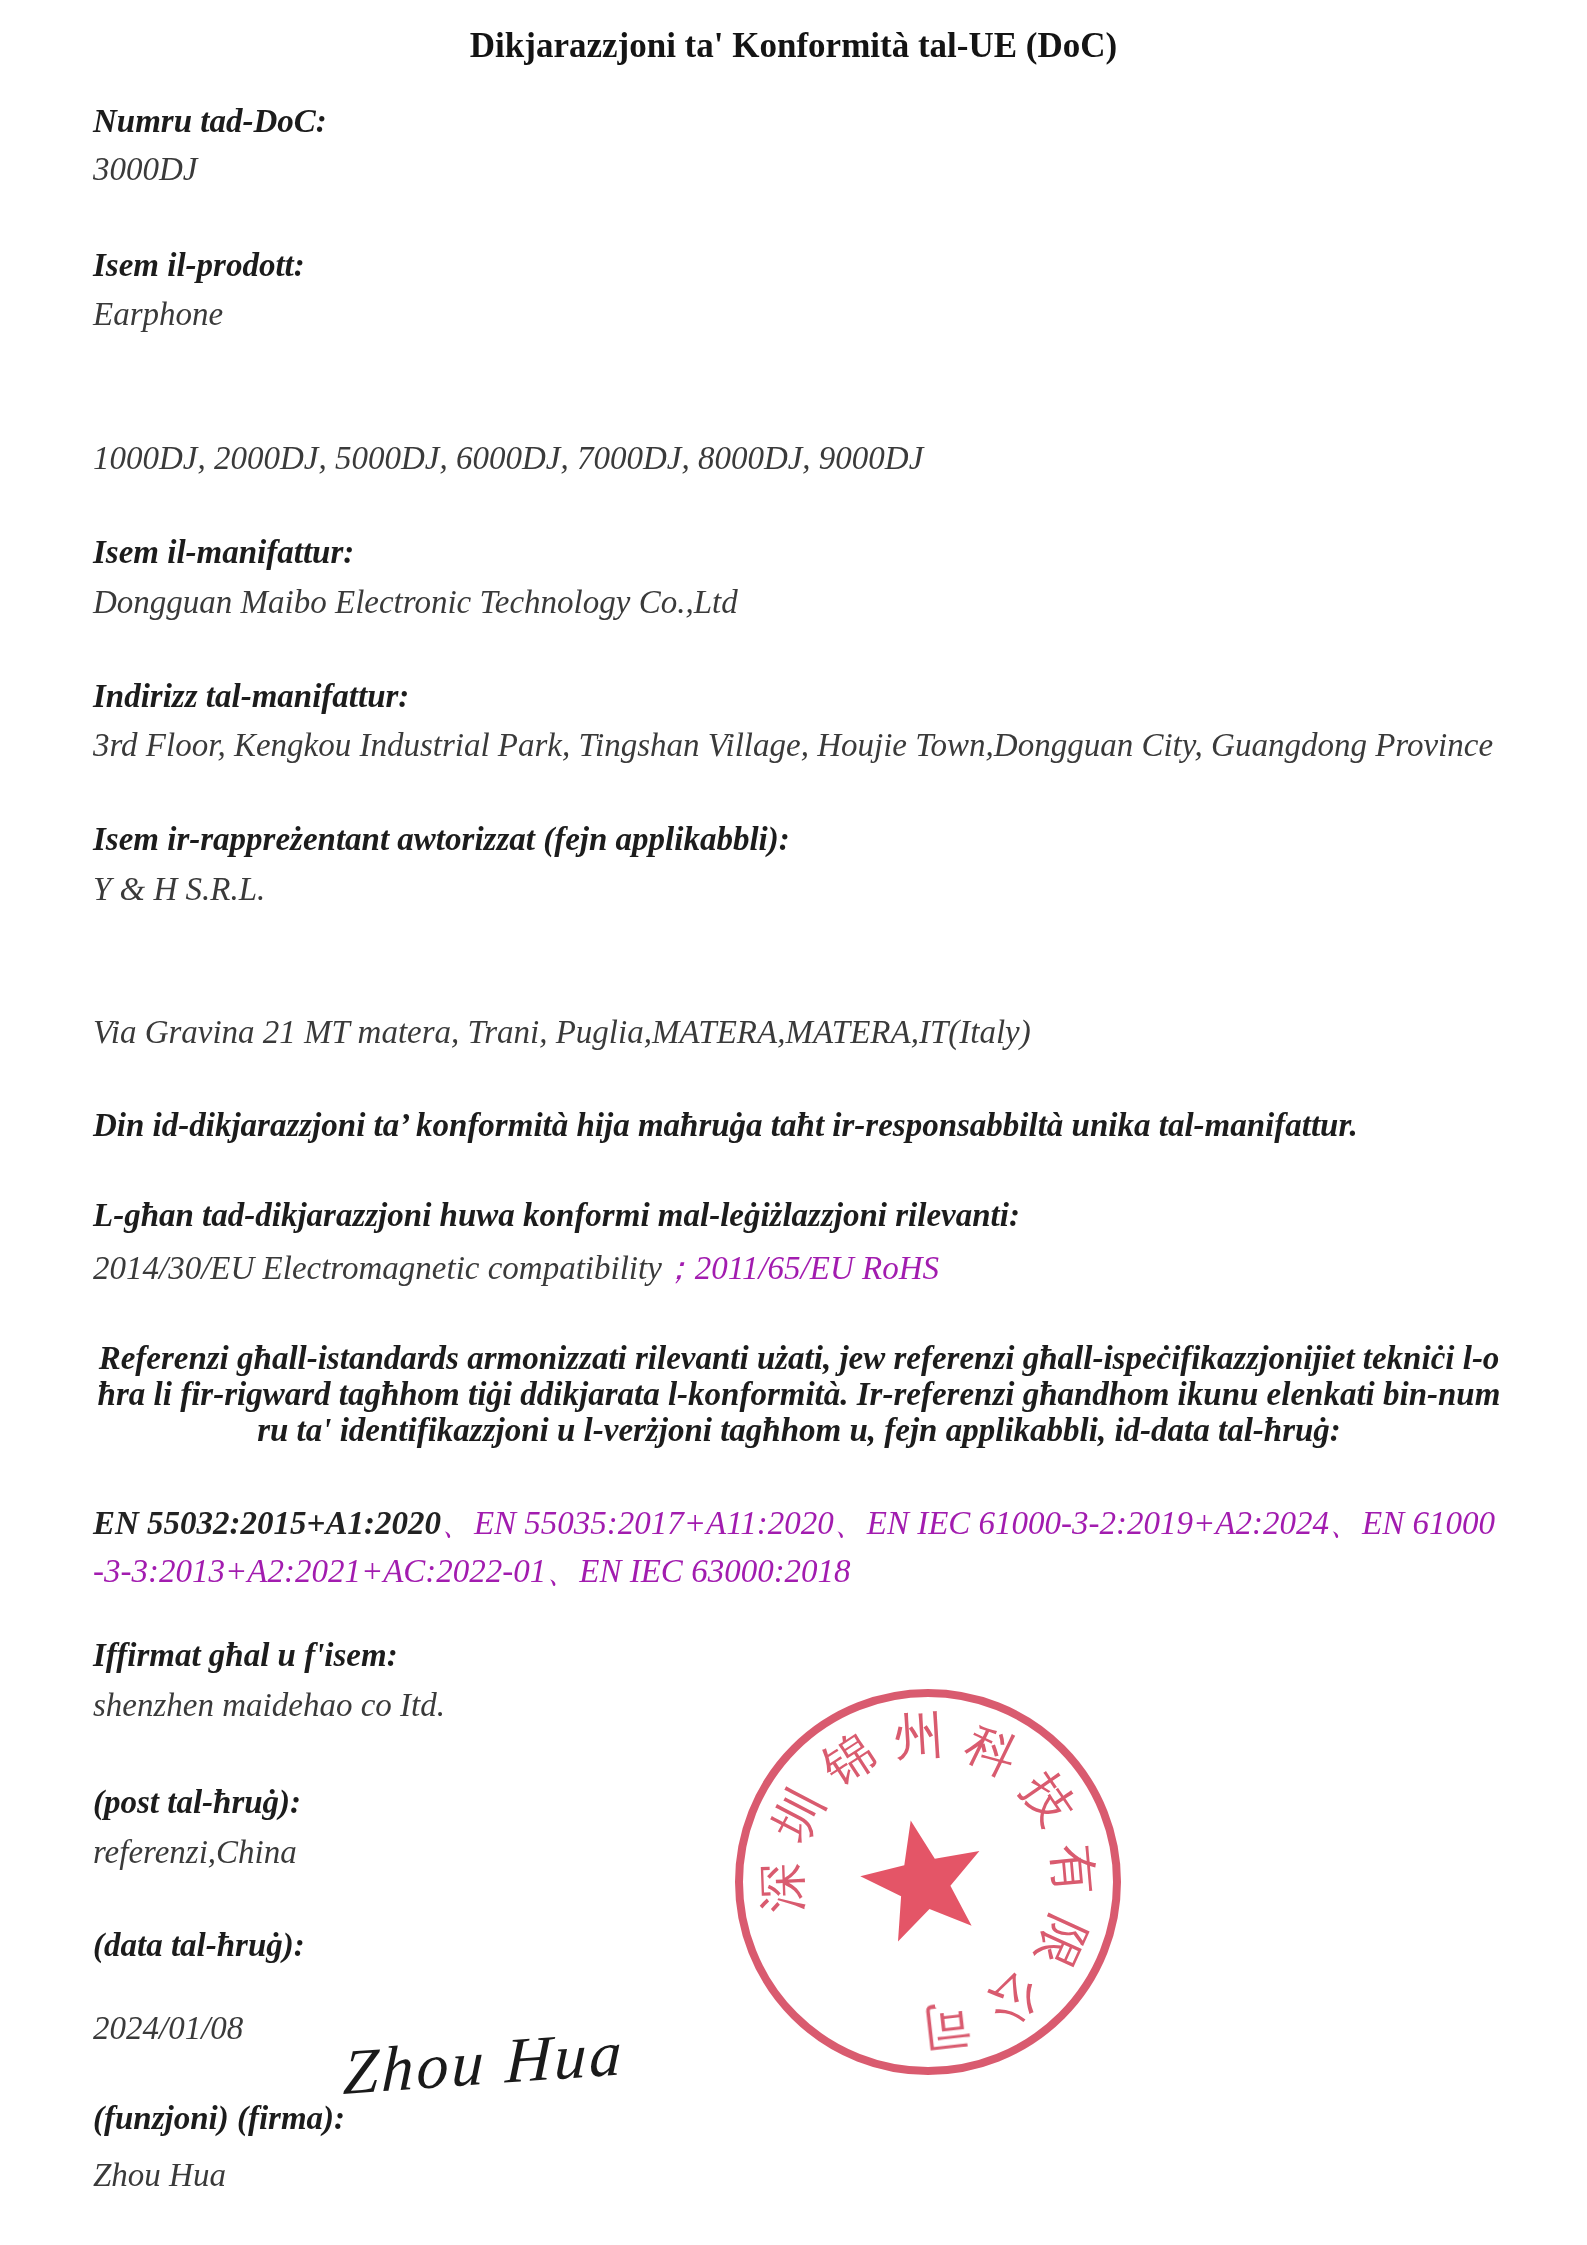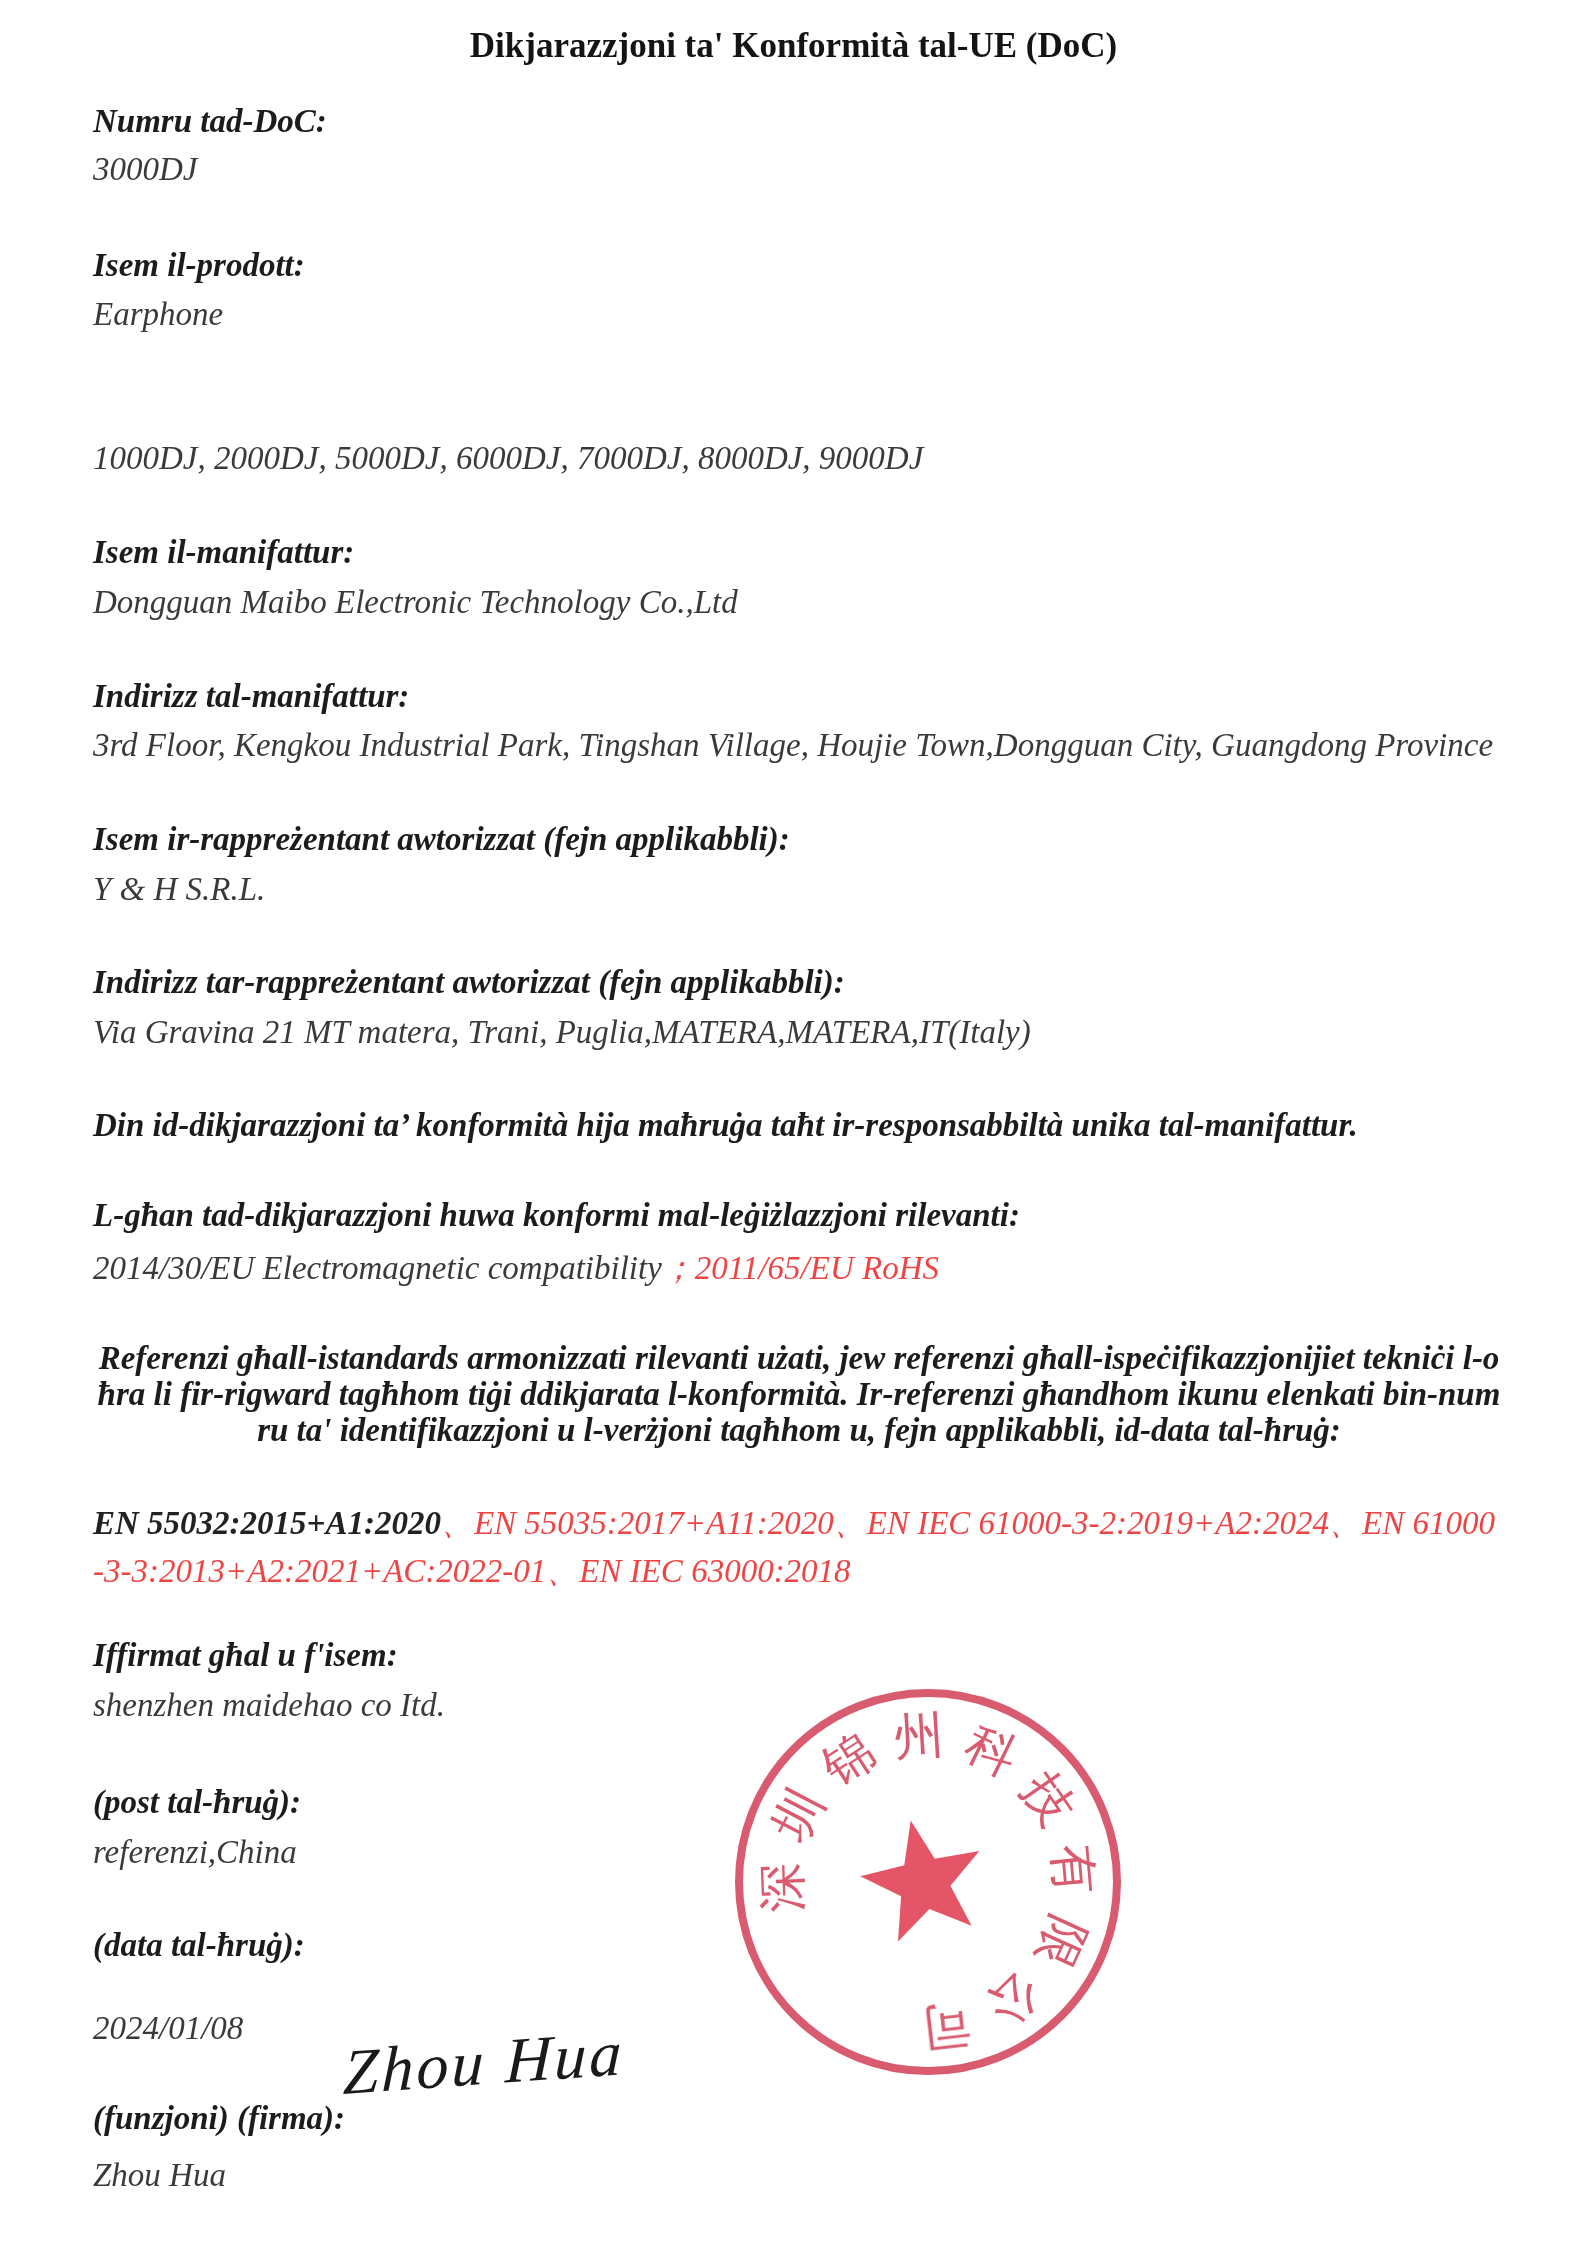--- a/index.html
+++ b/index.html
@@ -22,21 +22,21 @@
     font-style:italic;
   }
   .label { font-weight:700; color:#1c1c1c; }
   .para {
     white-space:normal;
     width:1412px;
     word-break:break-all;
   }
   .standards-head { line-height:36px;text-align:center; }
   .standards-val  { line-height:48px; }
-  .muted { color:#ef4444; }
+  .muted { color:#a21caf; }
   .boldstd { font-weight:700; color:#222222;text-align:right; }
   .signature {
     position:absolute; left:342px; top:2036px;
     font-size:64px; font-style:italic; color:#1a1a1a;
     transform:rotate(-4deg) skewX(-6deg);
     transform-origin:left bottom;
     letter-spacing:3px;
     white-space:nowrap;
   }
   .stamp { position:absolute; left:728px; top:1682px; width:400px; height:400px; }
@@ -59,21 +59,20 @@
 
   <div class="line label" style="top:534px">Isem il-manifattur:</div>
   <div class="line" style="top:584px">Dongguan Maibo Electronic Technology Co.,Ltd</div>
 
   <div class="line label" style="top:678px">Indirizz tal-manifattur:</div>
   <div class="line" style="top:727px">3rd Floor, Kengkou Industrial Park, Tingshan Village, Houjie Town,Dongguan City, Guangdong Province</div>
 
   <div class="line label" style="top:821px">Isem ir-rappreżentant awtorizzat (fejn applikabbli):</div>
   <div class="line" style="top:871px">Y &amp; H S.R.L.</div>
 
-  <div class="line label" style="top:964px">Indirizz tar-rappreżentant awtorizzat (fejn applikabbli):</div>
   <div class="line" style="top:1014px">Via Gravina 21 MT matera, Trani, Puglia,MATERA,MATERA,IT(Italy)</div>
 
   <div class="line label" style="top:1107px">Din id-dikjarazzjoni ta’ konformità hija maħruġa taħt ir-responsabbiltà unika tal-manifattur.</div>
 
   <div class="line label" style="top:1197px">L-għan tad-dikjarazzjoni huwa konformi mal-leġiżlazzjoni rilevanti:</div>
   <div class="line" style="top:1246px">
     <span>2014/30/EU Electromagnetic compatibility</span><span class="muted">；2011/65/EU RoHS</span>
   </div>
 
   <div class="line label para standards-head" style="top:1340px">Referenzi għall-istandards armonizzati rilevanti użati, jew referenzi għall-ispeċifikazzjonijiet tekniċi l-oħra li fir-rigward tagħhom tiġi ddikjarata l-konformità. Ir-referenzi għandhom ikunu elenkati bin-numru ta' identifikazzjoni u l-verżjoni tagħhom u, fejn applikabbli, id-data tal-ħruġ:</div>

